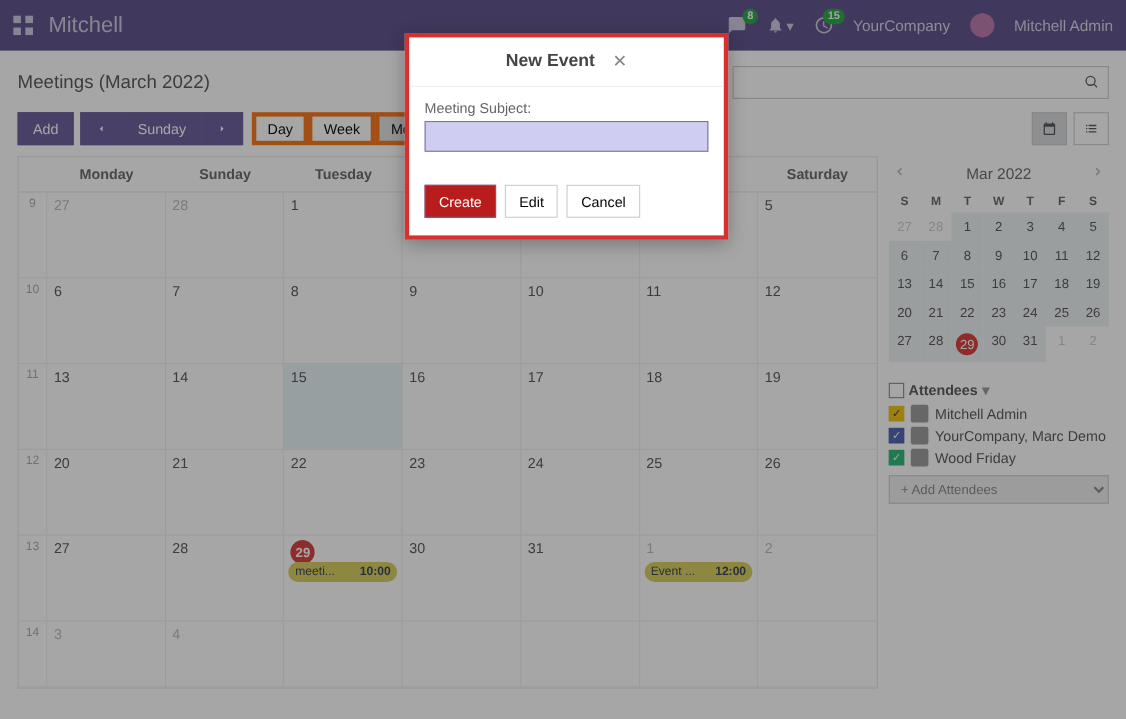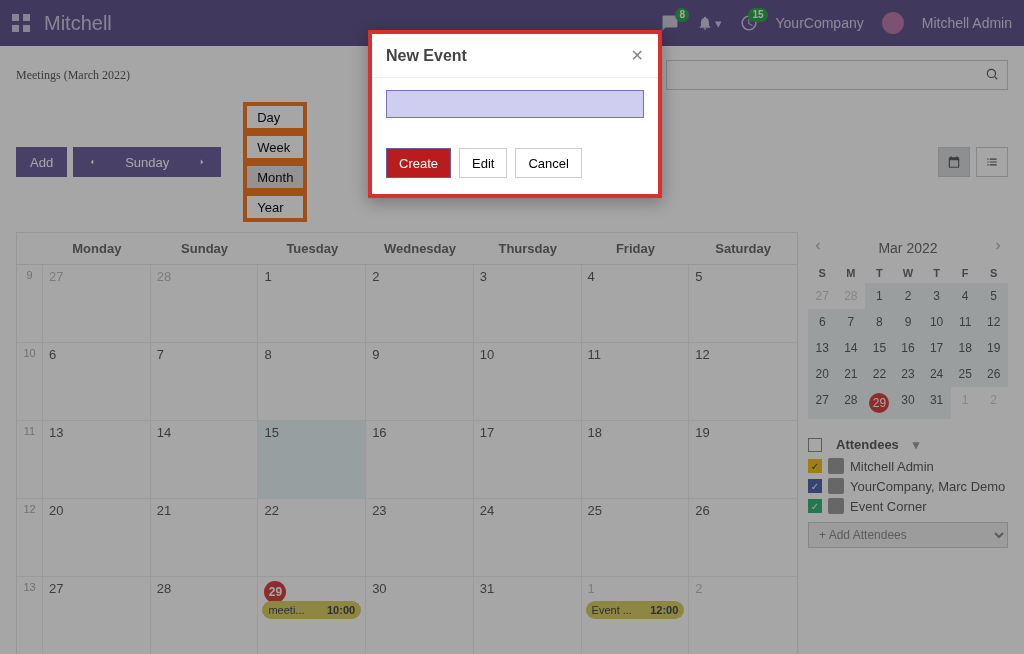--- a/index.html
+++ b/index.html
@@ -14,21 +14,21 @@
   .sys-icon { position: relative; display: flex; align-items: center; color: #cfcadf; }
   .sys-icon .badge { position: absolute; top: -6px; right: -10px; font-size: 10px; font-weight: bold; padding: 0 4px; border-radius: 8px; line-height: 14px; }
   .badge-green { background: #28a745; color: #fff; }
   .company-name { color: #d8d3e6; font-size: 14px; }
   .avatar { width: 22px; height: 22px; border-radius: 50%; background: #b7a; display: inline-block; }
   .username { color: #d8d3e6; font-size: 14px; }
 
   
   .page { padding: 14px 16px; }
   .page-head { display: flex; align-items: center; margin-bottom: 12px; }
-  .page-title { font-size: 12px; color: #555; font-family: Liberation Serif, serif; }
+  .page-title { font-size: 17px; color: #555; }
   .search-wrap { margin-left: auto; width: 342px; height: 30px; border: 1px solid #ccc; display: flex; align-items: center; padding: 0 8px; }
   .search-icon { margin-left: auto; color: #666; }
 
   .toolbar { display: flex; align-items: center; gap: 6px; margin-bottom: 10px; }
   .btn { height: 30px; padding: 0 10px; display: inline-flex; align-items: center; border: 4px solid #f97316; background: #fff; font-size: 13px; cursor: pointer; }
   .btn-primary { background: #6a5b9a; color: #fff; border-color: #6a5b9a; }
   .btn-group { display: inline-flex; }
   .btn-group .btn { border-radius: 0; }
   .btn.active { background: #e0e0e0; }
   .toolbar-right { margin-left: auto; display: flex; gap: 6px; }
@@ -61,34 +61,34 @@
   .mini-title { font-size: 14px; color: #666; }
   .mini-grid { display: grid; grid-template-columns: repeat(7, 1fr); gap: 0; }
   .mini-dow { text-align: center; font-size: 11px; font-weight: bold; color: #666; padding: 4px 0; }
   .mini-day { text-align: center; font-size: 12px; padding: 6px 0; color: #555; cursor: pointer; }
   .mini-day.faded { color: #ccc; }
   .mini-day.curmonth { background: #eef3f4; }
   .mini-day.today { }
   .mini-day.today span { display: inline-flex; width: 20px; height: 20px; background: #d83b3b; color: #fff; border-radius: 50%; align-items: center; justify-content: center; }
 
   .attendees { margin-top: 18px; }
-  .att-head { display: flex; align-items: center; gap: 14px; font-weight: bold; color: #555; margin-bottom: 6px; }
+  .att-head { display: flex; align-items: center; gap: 4px; font-weight: bold; color: #555; margin-bottom: 6px; }
   .chk { width: 14px; height: 14px; border: 1px solid #888; display: inline-flex; align-items: center; justify-content: center; font-size: 10px; }
   .chk.on-yellow { background: #f0c014; border-color: #f0c014; color: #333; }
   .chk.on-blue { background: #4a5fb0; border-color: #4a5fb0; color: #fff; }
   .chk.on-green { background: #2bb673; border-color: #2bb673; color: #fff; }
   .att-row { display: flex; align-items: center; gap: 6px; margin: 4px 0; font-size: 13px; color: #555; }
   .att-avatar { width: 16px; height: 16px; background: #999; border-radius: 2px; }
   .att-select { margin-top: 8px; }
   .att-select select { width: 100%; height: 26px; border: 1px solid #ccc; color: #888; padding: 0 6px; font-size: 12px; }
 
   
   .overlay { position: absolute; inset: 0; background: rgba(20,20,20,0.38); }
   .modal-box { position: absolute; left: 368px; top: 30px; width: 294px; background: #fff; border: 4px solid #d82f2f; box-shadow: 0 4px 16px rgba(0,0,0,0.3); }
-  .modal-head { display: flex; align-items: center; justify-content: space-between; padding: 12px 14px; border-bottom: 1px solid #eee; gap: 16px; }
+  .modal-head { display: flex; align-items: center; justify-content: center; padding: 12px 14px; border-bottom: 1px solid #eee; gap: 16px; }
   .modal-title { font-size: 16px; font-weight: bold; color: #444; }
   .modal-close { color: #888; font-size: 16px; cursor: pointer; }
   .modal-body { padding: 12px 14px 18px; }
   .field-label { font-size: 13px; color: #666; margin-bottom: 4px; display: block; }
   .text-input { width: 100%; height: 28px; background: #d0cef0; border: 1px solid #7b72b3; padding: 0 6px; outline: none; }
   .modal-foot { padding: 12px 14px 16px; display: flex; gap: 8px; }
   .mbtn { height: 30px; padding: 0 12px; border: 1px solid #ccc; background: #fff; font-size: 13px; cursor: pointer; }
   .mbtn.primary { background: #b91c1c; color: #fff; border-color: #6a5b9a; }
 </style>
 </head>
@@ -152,21 +152,21 @@
             <path d="M15 18l-6-6 6-6"></path>
           </svg>
       </button>
       <button class="btn btn-primary">Sunday</button>
       <button class="btn btn-primary">
         <svg width="10" height="10" viewBox="0 0 24 24" fill="#fff">
             <path d="M9 6l6 6-6 6"></path>
           </svg>
       </button>
     </div>
-    <div class="btn-group" style="margin-left:16px;flex-direction:column;">
+    <div class="btn-group" style="margin-left:2px;">
       <button class="btn">Day</button>
       <button class="btn">Week</button>
       <button class="btn active">Month</button>
       <button class="btn" style="overflow:hidden;">Year</button>
     </div>
     <div class="toolbar-right">
       <button class="icon-btn active">
         <svg width="14" height="14" viewBox="0 0 24 24" fill="#555">
             <path d="M19 4h-1V2h-2v2H8V2H6v2H5c-1.1 0-2 .9-2 2v14c0 1.1.9 2 2 2h14c1.1 0 2-.9 2-2V6c0-1.1-.9-2-2-2zm0 16H5V9h14v11z"></path>
           </svg>
@@ -336,41 +336,42 @@
     <span>Mitchell Admin</span>
   </div>
             <div class="att-row">
     <span class="chk on-blue">✓</span>
     <span class="att-avatar"></span>
     <span>YourCompany, Marc Demo</span>
   </div>
             <div class="att-row">
     <span class="chk on-green">✓</span>
     <span class="att-avatar"></span>
-    <span>Event Corner</span>
+    <span>Wood Friday</span>
   </div>
           </div>
         <div class="att-select">
           <select>
             <option>+ Add Attendees</option>
           </select>
         </div>
       </div>
     </div>
   </div>
 </div>
 
 <div class="overlay"></div>
 
 <div class="modal-box">
   <div class="modal-head">
     <div class="modal-title">New Event</div>
     <div class="modal-close">✕</div>
   </div>
   <div class="modal-body">
+    <label class="field-label">Meeting Subject:</label>
     <input type="text" class="text-input" autofocus="" value="" style="">
   </div>
   <div class="modal-foot">
     <button class="mbtn primary">Create</button>
     <button class="mbtn">Edit</button>
     <button class="mbtn">Cancel</button>
   </div>
 </div>
 
 </body></html>

